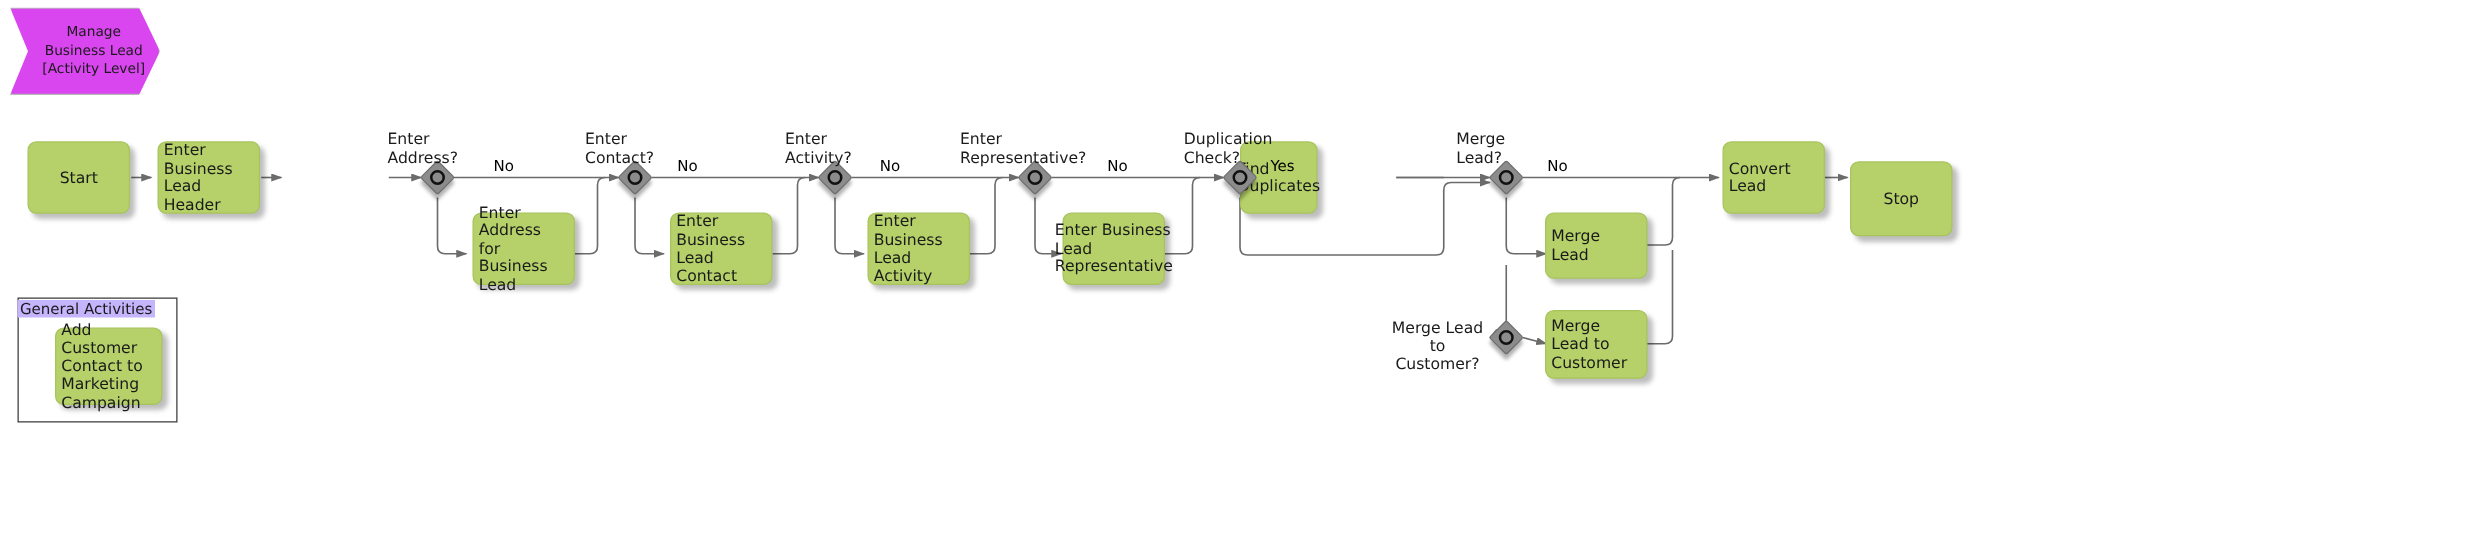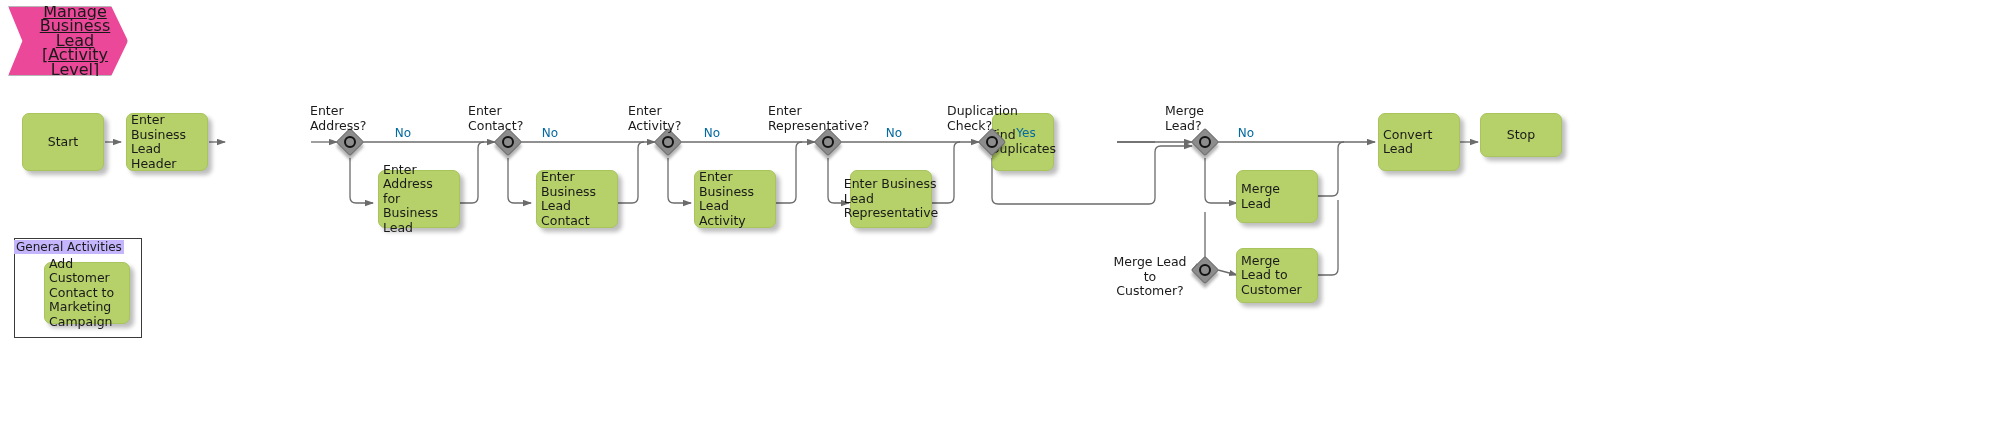--- a/index.html
+++ b/index.html
@@ -23,28 +23,27 @@
 
   
   .banner {
     position: absolute;
     z-index: 3;
     display: flex;
     align-items: center;
     justify-content: center;
     text-align: center;
     color: #1a1a1a;
-    font-size: 16px;
+    font-size: 11px;
     line-height: 14.5px;
-    background: #ec4899;
+    background: #d946ef;
     border: 1px solid #b6b6b6;
     clip-path: polygon(0 0, 86% 0, 100% 50%, 86% 100%, 0 100%, 12% 50%);
     filter: drop-shadow(3px 3px 3px rgba(0,0,0,0.28));
     padding-left: 14px;
-    text-decoration: underline;
   }
   .banner span { display: block; white-space: pre-line; }
 
   
   .task {
     position: absolute;
     z-index: 3;
     background: #b6d169;
     border: 1px solid #a8c45c;
     border-radius: 7px;
@@ -83,21 +82,21 @@
     border: 2px solid #111111;
     background: #8c8c8c;
   }
 
   
   .elabel {
     position: absolute;
     z-index: 5;
     font-size: 12px;
     line-height: 14px;
-    color: #0369a1;
+    color: #000000;
     white-space: pre-line;
     text-align: center;
     background: transparent;
   }
   .glabel {
     position: absolute;
     z-index: 5;
     font-size: 12.5px;
     line-height: 14.5px;
     color: #1a1a1a;
@@ -224,21 +223,21 @@
 
   <div class="task" style="left:1236px; top:248px; width:82px; height:55px;">
     <span>Merge Lead to
 Customer</span>
   </div>
 
   <div class="task" style="left:1378px; top:113px; width:82px; height:58px;">
     <span>Convert Lead</span>
   </div>
 
-  <div class="task" style="left:1480px; top:113px; width:82px; height:44px;">
+  <div class="task" style="left:1480px; top:129px; width:82px; height:60px;">
     <span>Stop</span>
   </div>
 
   <div class="gateway" style="left:337px; top:129px;">
     <div class="diamond"></div>
     <div class="ring"></div>
   </div>
   <div class="glabel" style="left:310px; top:104px; width:80px;">Enter
 Address?</div>
 

